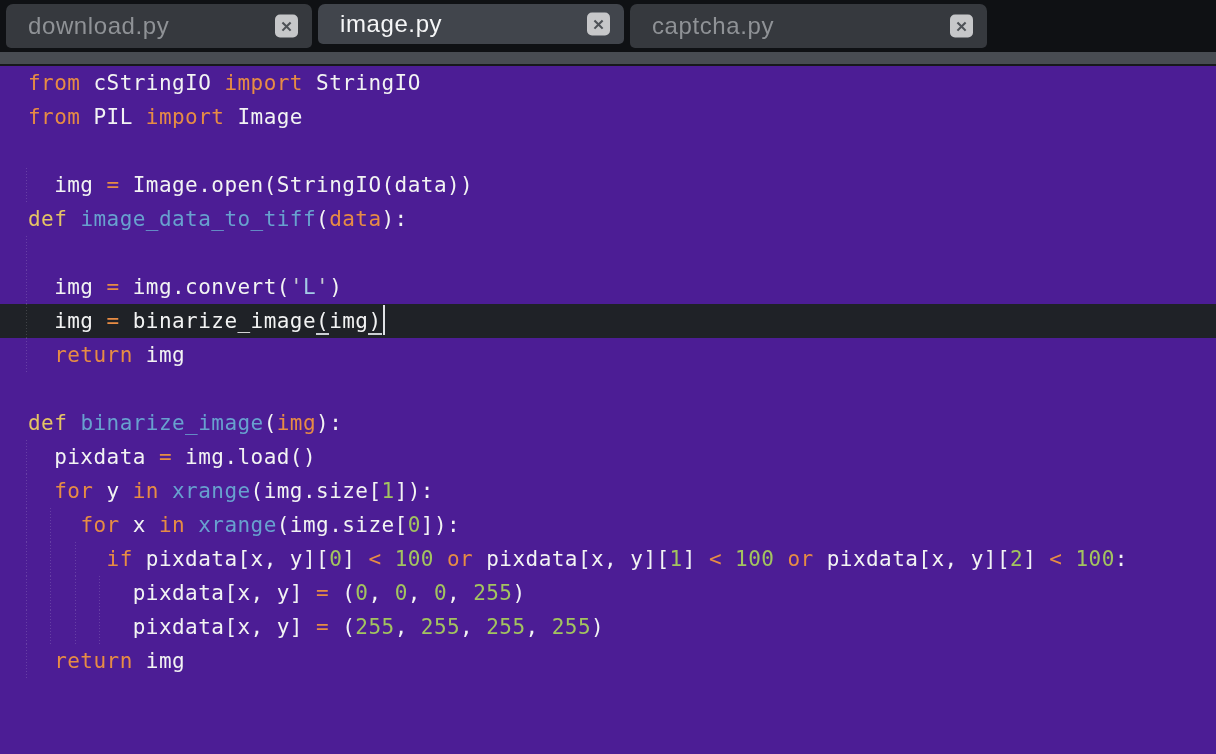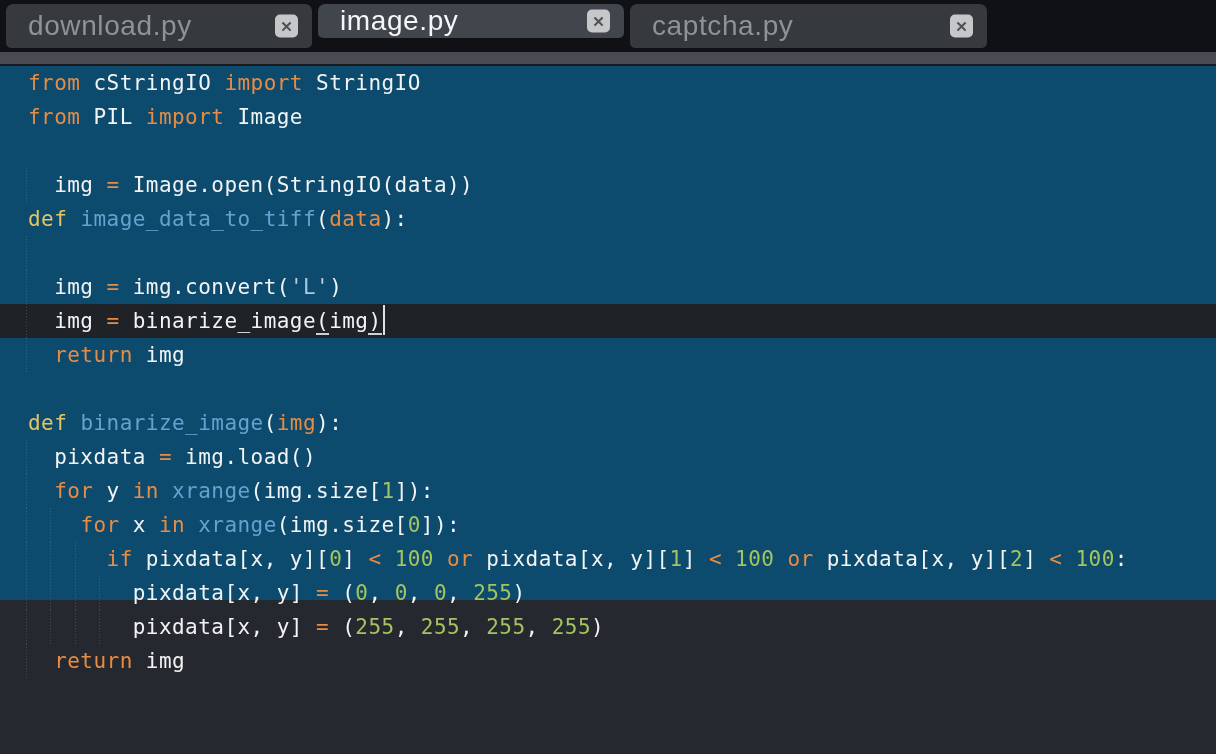--- a/index.html
+++ b/index.html
@@ -9,40 +9,40 @@
   }
   
   .tabbar {
     position:absolute; top:0; left:0; width:1216px; height:52px;
     background:#0f1114;
   }
   .tab {
     position:absolute; top:4px; height:44px;
     background:#36393e; border-radius:7px 7px 5px 5px;
   }
-  .tab.active { background:#41454c; height:34px; }
+  .tab.active { background:#41454c; height:40px; }
   .tab-label {
     position:absolute; left:22px; top:50%; transform:translateY(-50%);
-    font-size:28px; letter-spacing:0.6px; color:#8f9296; white-space:nowrap;
+    font-size:24px; letter-spacing:0.6px; color:#8f9296; white-space:nowrap;
   }
   .tab.active .tab-label { color:#f5f6f7; }
   .tab-close {
     position:absolute; right:14px; top:50%; transform:translateY(-50%);
     width:23px; height:23px; border-radius:5px; background:#c6c7c9;
     color:#4e5257; font-size:15px; font-weight:bold;
     display:flex; align-items:center; justify-content:center; cursor:pointer;
   }
   .tabstrip {
     position:absolute; top:52px; left:0; width:1216px; height:12px;
     background:#484c52; border-bottom:2px solid #17191c;
   }
   
   .editor {
-    position:absolute; top:66px; left:0; width:1216px; height:534px;
-    background:#0c4a6e; color:#f2f3f3;
+    position:absolute; top:66px; left:0; width:1216px; height:688px;
+    background:#4c1d95; color:#f2f3f3;
     font-family:"DejaVu Sans Mono","Liberation Mono",monospace;
     font-size:21px; letter-spacing:0.45px;
   }
   .code-line { position:relative; height:34px; line-height:34px; white-space:pre; }
   .code-line.hl { background:#1f2227; }
   .line-content { position:relative; z-index:2; display:block; padding-left:28px; }
   .guide {
     position:absolute; top:0; bottom:0; width:1px; z-index:1;
     background:repeating-linear-gradient(to bottom,
       rgba(255,255,255,0.15) 0px, rgba(255,255,255,0.15) 1px,

